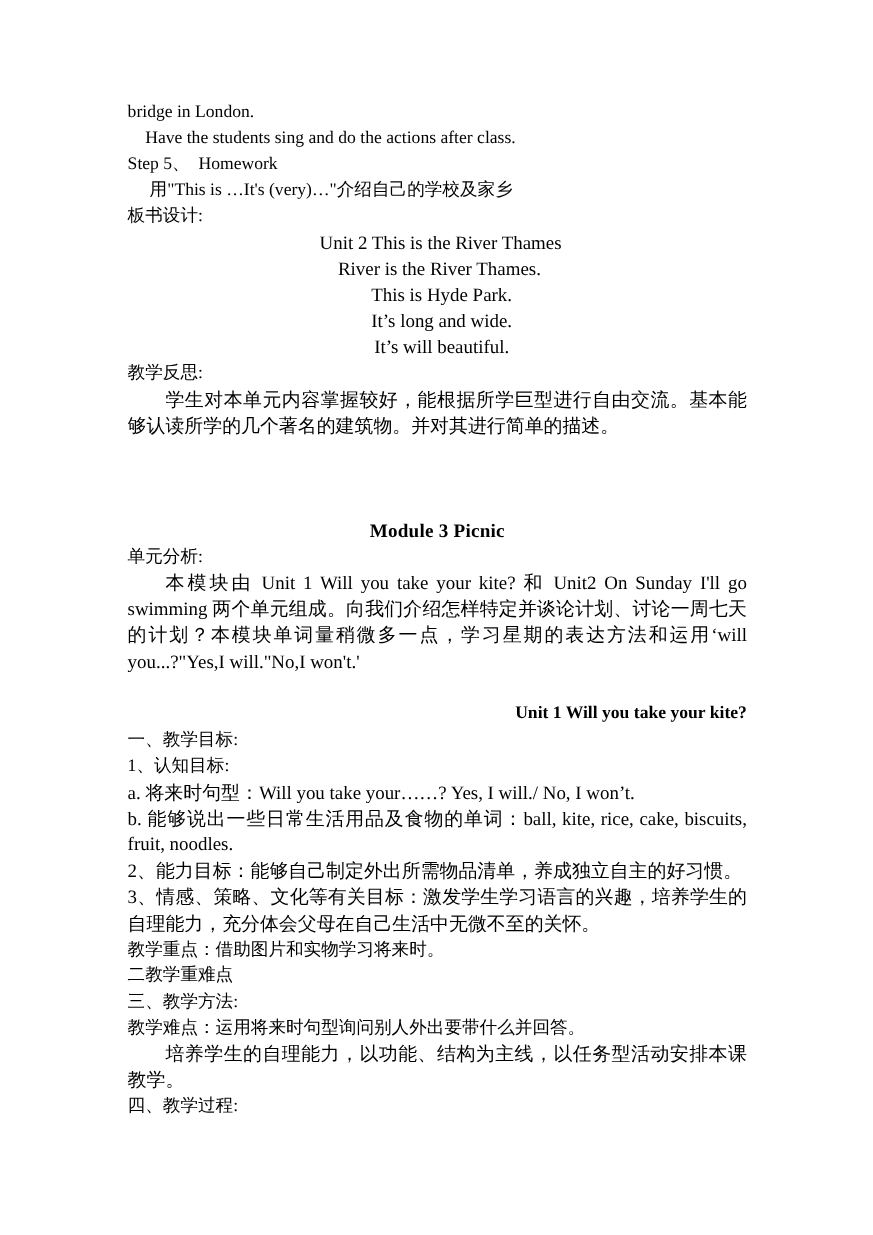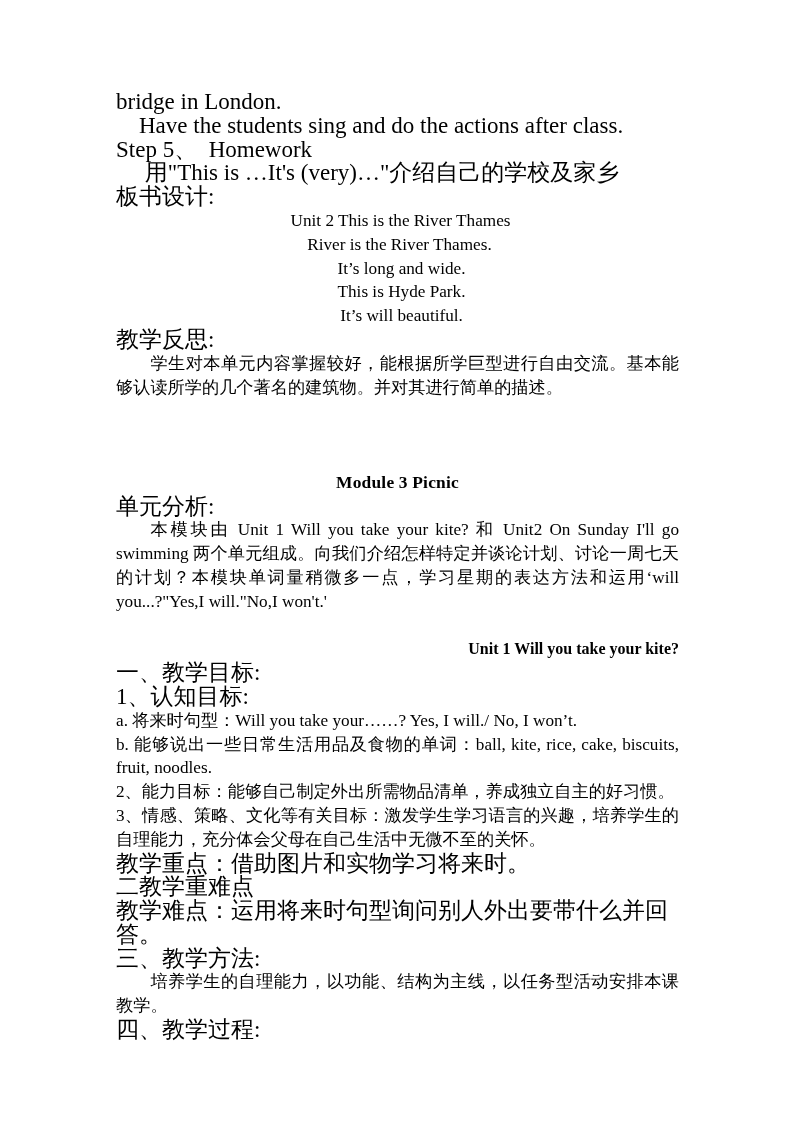--- a/index.html
+++ b/index.html
@@ -18,21 +18,21 @@
     color: #000000;
   }
   .content {
     position: absolute;
     left: 116px;
     top: 90px;
     width: 563px;
   }
   
   .ln {
-    font-size: 23px;
+    font-size: 16px;
     line-height: 23.8px;
     white-space: pre-wrap;
     text-align: left;
     letter-spacing: 0px;
   }
   
   .para {
     font-size: 17.2px;
     line-height: 23.8px;
     text-align: justify;
@@ -87,22 +87,22 @@
     <div class="ln">    Have the students sing and do the actions after class.</div>
 
     <div class="ln">Step 5、  Homework</div>
 
     <div class="ln">     用"This is …It's (very)…"介绍自己的学校及家乡</div>
 
     <div class="ln">板书设计:</div>
 
     <div class="bb-line bb-first">Unit 2    This is the River Thames</div>
     <div class="bb-line bb-second">River is the River Thames.</div>
+    <div class="bb-line bb-rest">This is Hyde Park.</div>
     <div class="bb-line bb-rest">It’s long and wide.</div>
-    <div class="bb-line bb-rest">This is Hyde Park.</div>
     <div class="bb-line bb-rest">It’s will beautiful.</div>
 
     <div class="ln">教学反思:</div>
 
     <div class="para indent2">学生对本单元内容掌握较好，能根据所学巨型进行自由交流。基本能够认读所学的几个著名的建筑物。并对其进行简单的描述。</div>
 
     <div class="blankline">&nbsp;</div>
     <div class="blankline">&nbsp;</div>
     <div class="blankline">&nbsp;</div>
 
@@ -125,22 +125,22 @@
     <div class="para">b. 能够说出一些日常生活用品及食物的单词：ball, kite, rice, cake, biscuits, fruit, noodles.</div>
 
     <div class="para">2、能力目标：能够自己制定外出所需物品清单，养成独立自主的好习惯。</div>
 
     <div class="para">3、情感、策略、文化等有关目标：激发学生学习语言的兴趣，培养学生的自理能力，充分体会父母在自己生活中无微不至的关怀。</div>
 
     <div class="ln">教学重点：借助图片和实物学习将来时。</div>
 
     <div class="ln">二教学重难点</div>
 
+    <div class="ln">三、教学方法:</div>
+
     <div class="ln">教学难点：运用将来时句型询问别人外出要带什么并回答。</div>
-
-    <div class="ln">三、教学方法:</div>
 
     <div class="para indent2">培养学生的自理能力，以功能、结构为主线，以任务型活动安排本课教学。</div>
 
     <div class="ln">四、教学过程:</div>
 
   </div>
 </div>
 
 </body></html>

